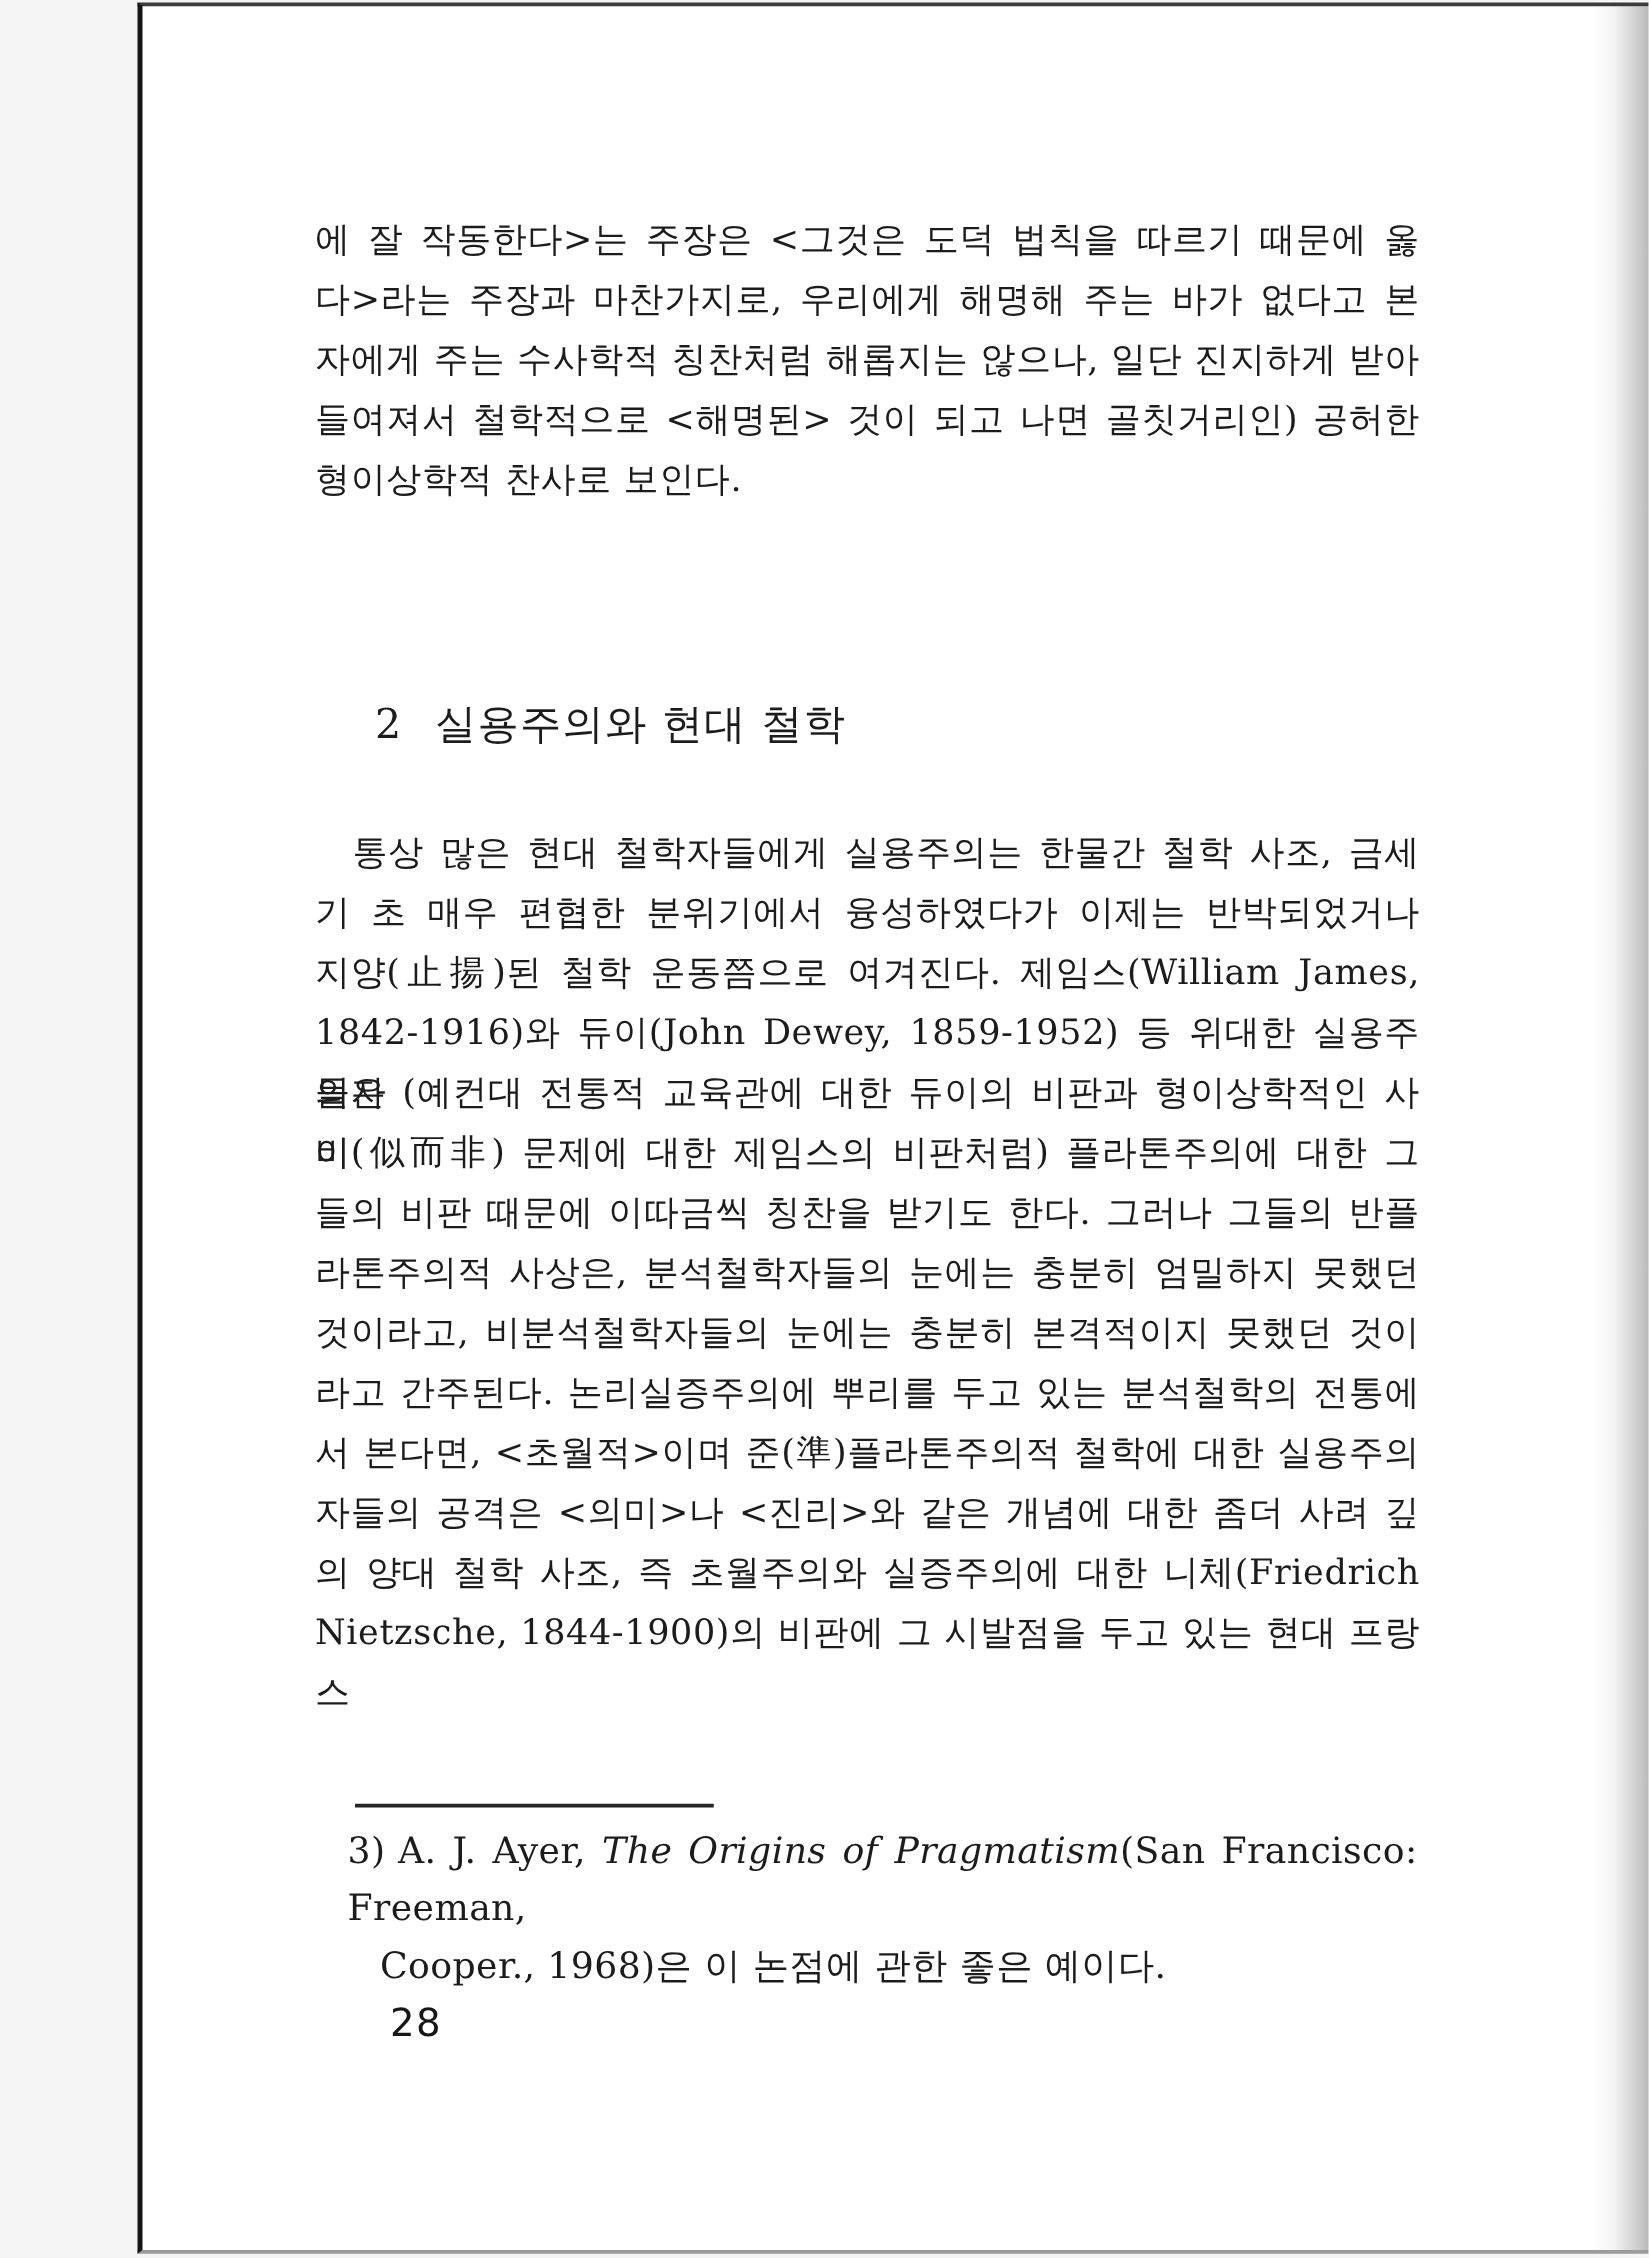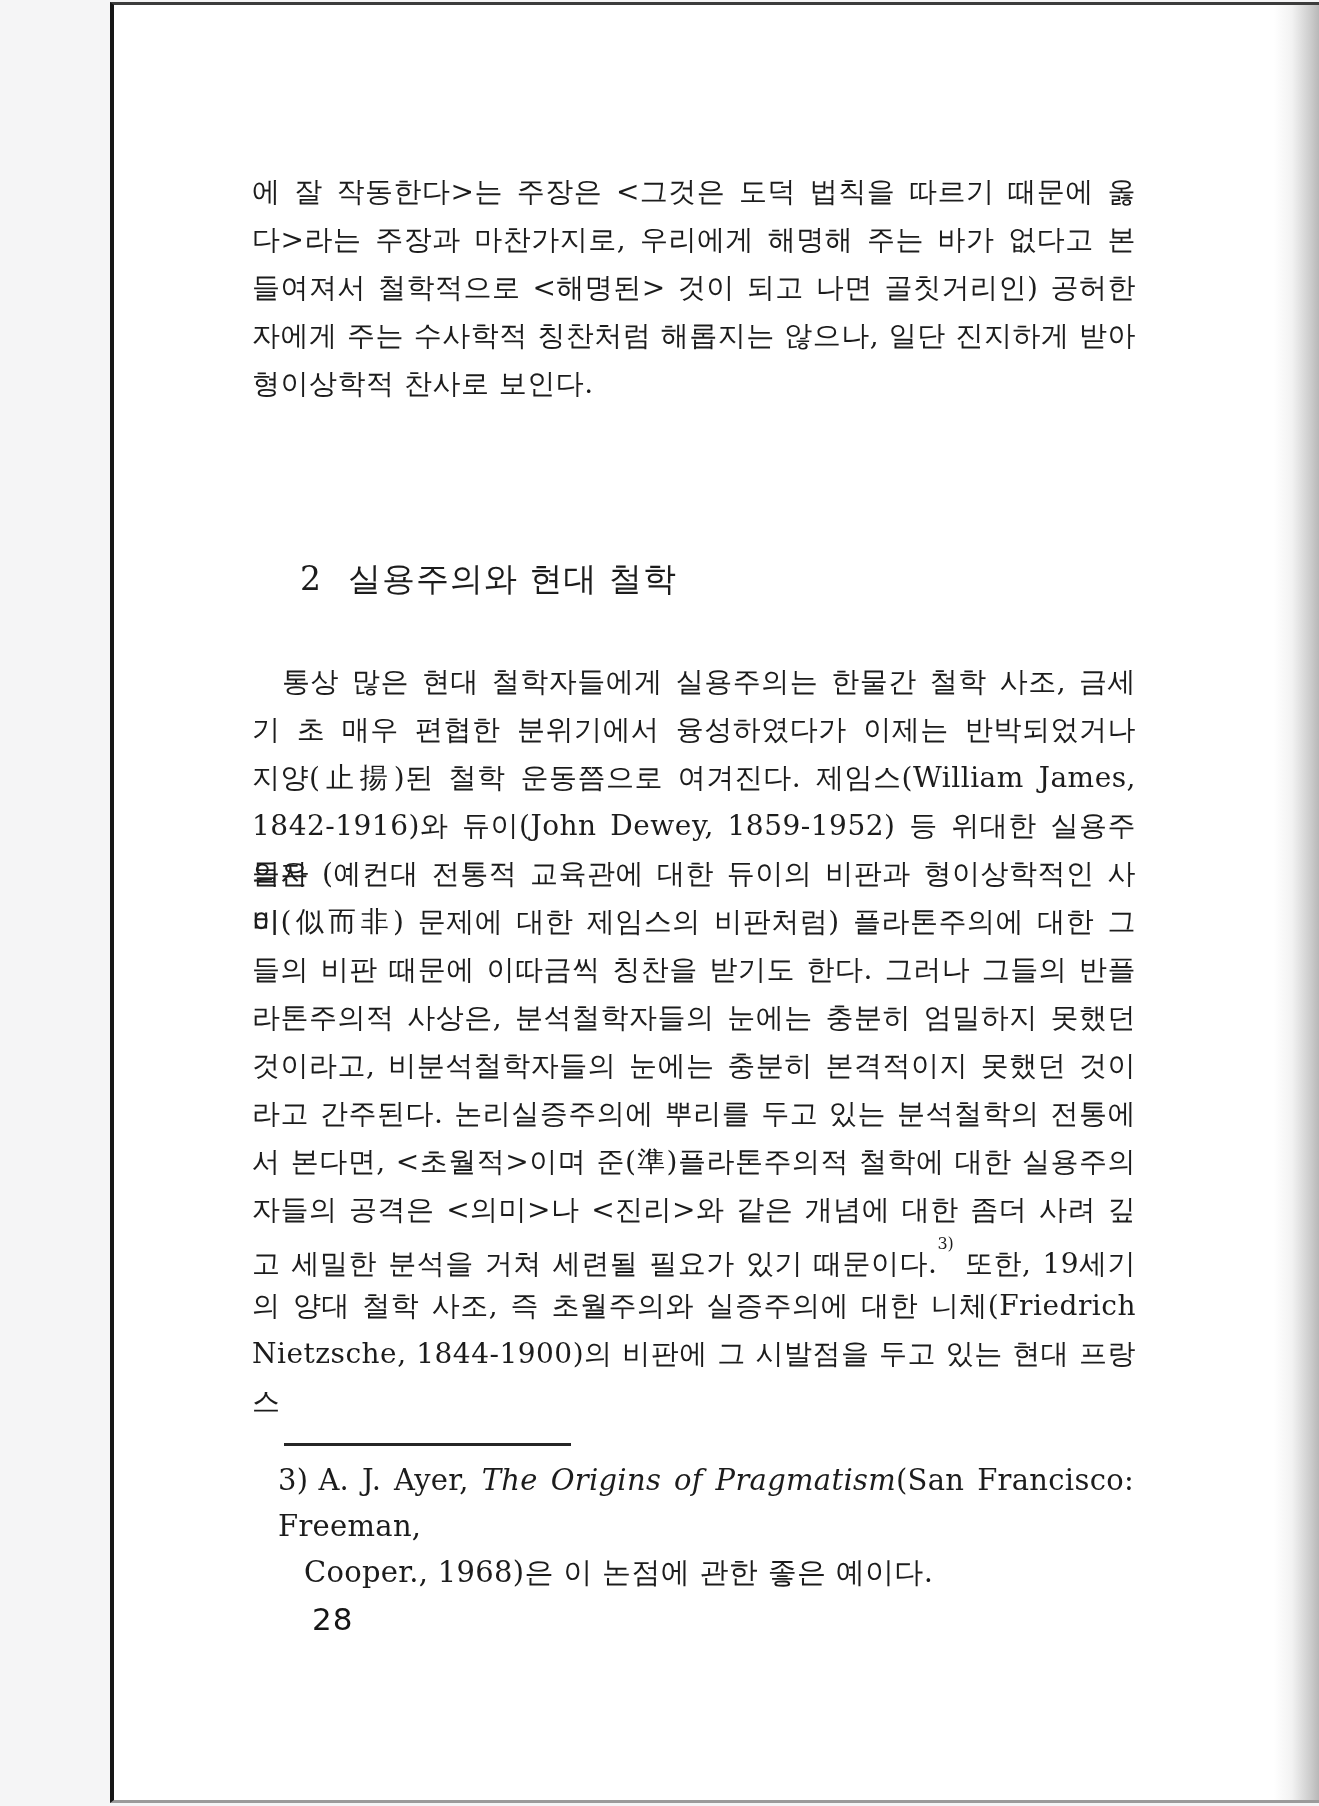--- a/index.html
+++ b/index.html
@@ -104,44 +104,42 @@
 </style>
 </head>
 <body>
 
 <div class="scan">
   <div class="sheet">
 
     <div class="para" style="left:138px; top:163px;">
       <div class="line">에 잘 작동한다&gt;는 주장은 &lt;그것은 도덕 법칙을 따르기 때문에 옳</div>
       <div class="line">다&gt;라는 주장과 마찬가지로, 우리에게 해명해 주는 바가 없다고 본</div>
+      <div class="line">자에게 주는 수사학적 칭찬처럼 해롭지는 않으나, 일단 진지하게 받아</div>
       <div class="line">들여져서 철학적으로 &lt;해명된&gt; 것이 되고 나면 골칫거리인) 공허한</div>
-      <div class="line">자에게 주는 수사학적 칭찬처럼 해롭지는 않으나, 일단 진지하게 받아</div>
       <div class="line last">형이상학적 찬사로 보인다.</div>
     </div>
 
     <h2 class="heading">
       <span class="hnum">2</span><span>실용주의와 현대 철학</span>
     </h2>
 
     <div class="para" style="left:138px; top:653px;">
       <div class="line indent">통상 많은 현대 철학자들에게 실용주의는 한물간 철학 사조, 금세</div>
       <div class="line">기 초 매우 편협한 분위기에서 융성하였다가 이제는 반박되었거나</div>
       <div class="line">지양(止揚)된 철학 운동쯤으로 여겨진다. 제임스(William James,</div>
       <div class="line">1842-1916)와 듀이(John Dewey, 1859-1952) 등 위대한 실용주의자</div>
       <div class="line">들은 (예컨대 전통적 교육관에 대한 듀이의 비판과 형이상학적인 사이</div>
       <div class="line">비(似而非) 문제에 대한 제임스의 비판처럼) 플라톤주의에 대한 그</div>
       <div class="line">들의 비판 때문에 이따금씩 칭찬을 받기도 한다. 그러나 그들의 반플</div>
       <div class="line">라톤주의적 사상은, 분석철학자들의 눈에는 충분히 엄밀하지 못했던</div>
       <div class="line">것이라고, 비분석철학자들의 눈에는 충분히 본격적이지 못했던 것이</div>
       <div class="line">라고 간주된다. 논리실증주의에 뿌리를 두고 있는 분석철학의 전통에</div>
       <div class="line">서 본다면, &lt;초월적&gt;이며 준(準)플라톤주의적 철학에 대한 실용주의</div>
       <div class="line">자들의 공격은 &lt;의미&gt;나 &lt;진리&gt;와 같은 개념에 대한 좀더 사려 깊</div>
-      <div class="line"><span>고 세밀한 분석을 거쳐 세련될 필요가 있기 때문이다.</span><sup class="fnref">3)</sup>
-        <span>또한, 19세기</span></div>
       <div class="line">의 양대 철학 사조, 즉 초월주의와 실증주의에 대한 니체(Friedrich</div>
       <div class="line">Nietzsche, 1844-1900)의 비판에 그 시발점을 두고 있는 현대 프랑스</div>
     </div>
 
     <div class="fnrule"></div>
 
     <div class="footnote">
       <div class="fline"><span class="fnmark">3)</span><span>A. J. Ayer,</span>
         <i class="booktitle">The Origins of Pragmatism</i><span>(San Francisco: Freeman,</span></div>
       <div class="fline last">Cooper., 1968)은 이 논점에 관한 좋은 예이다.</div>

